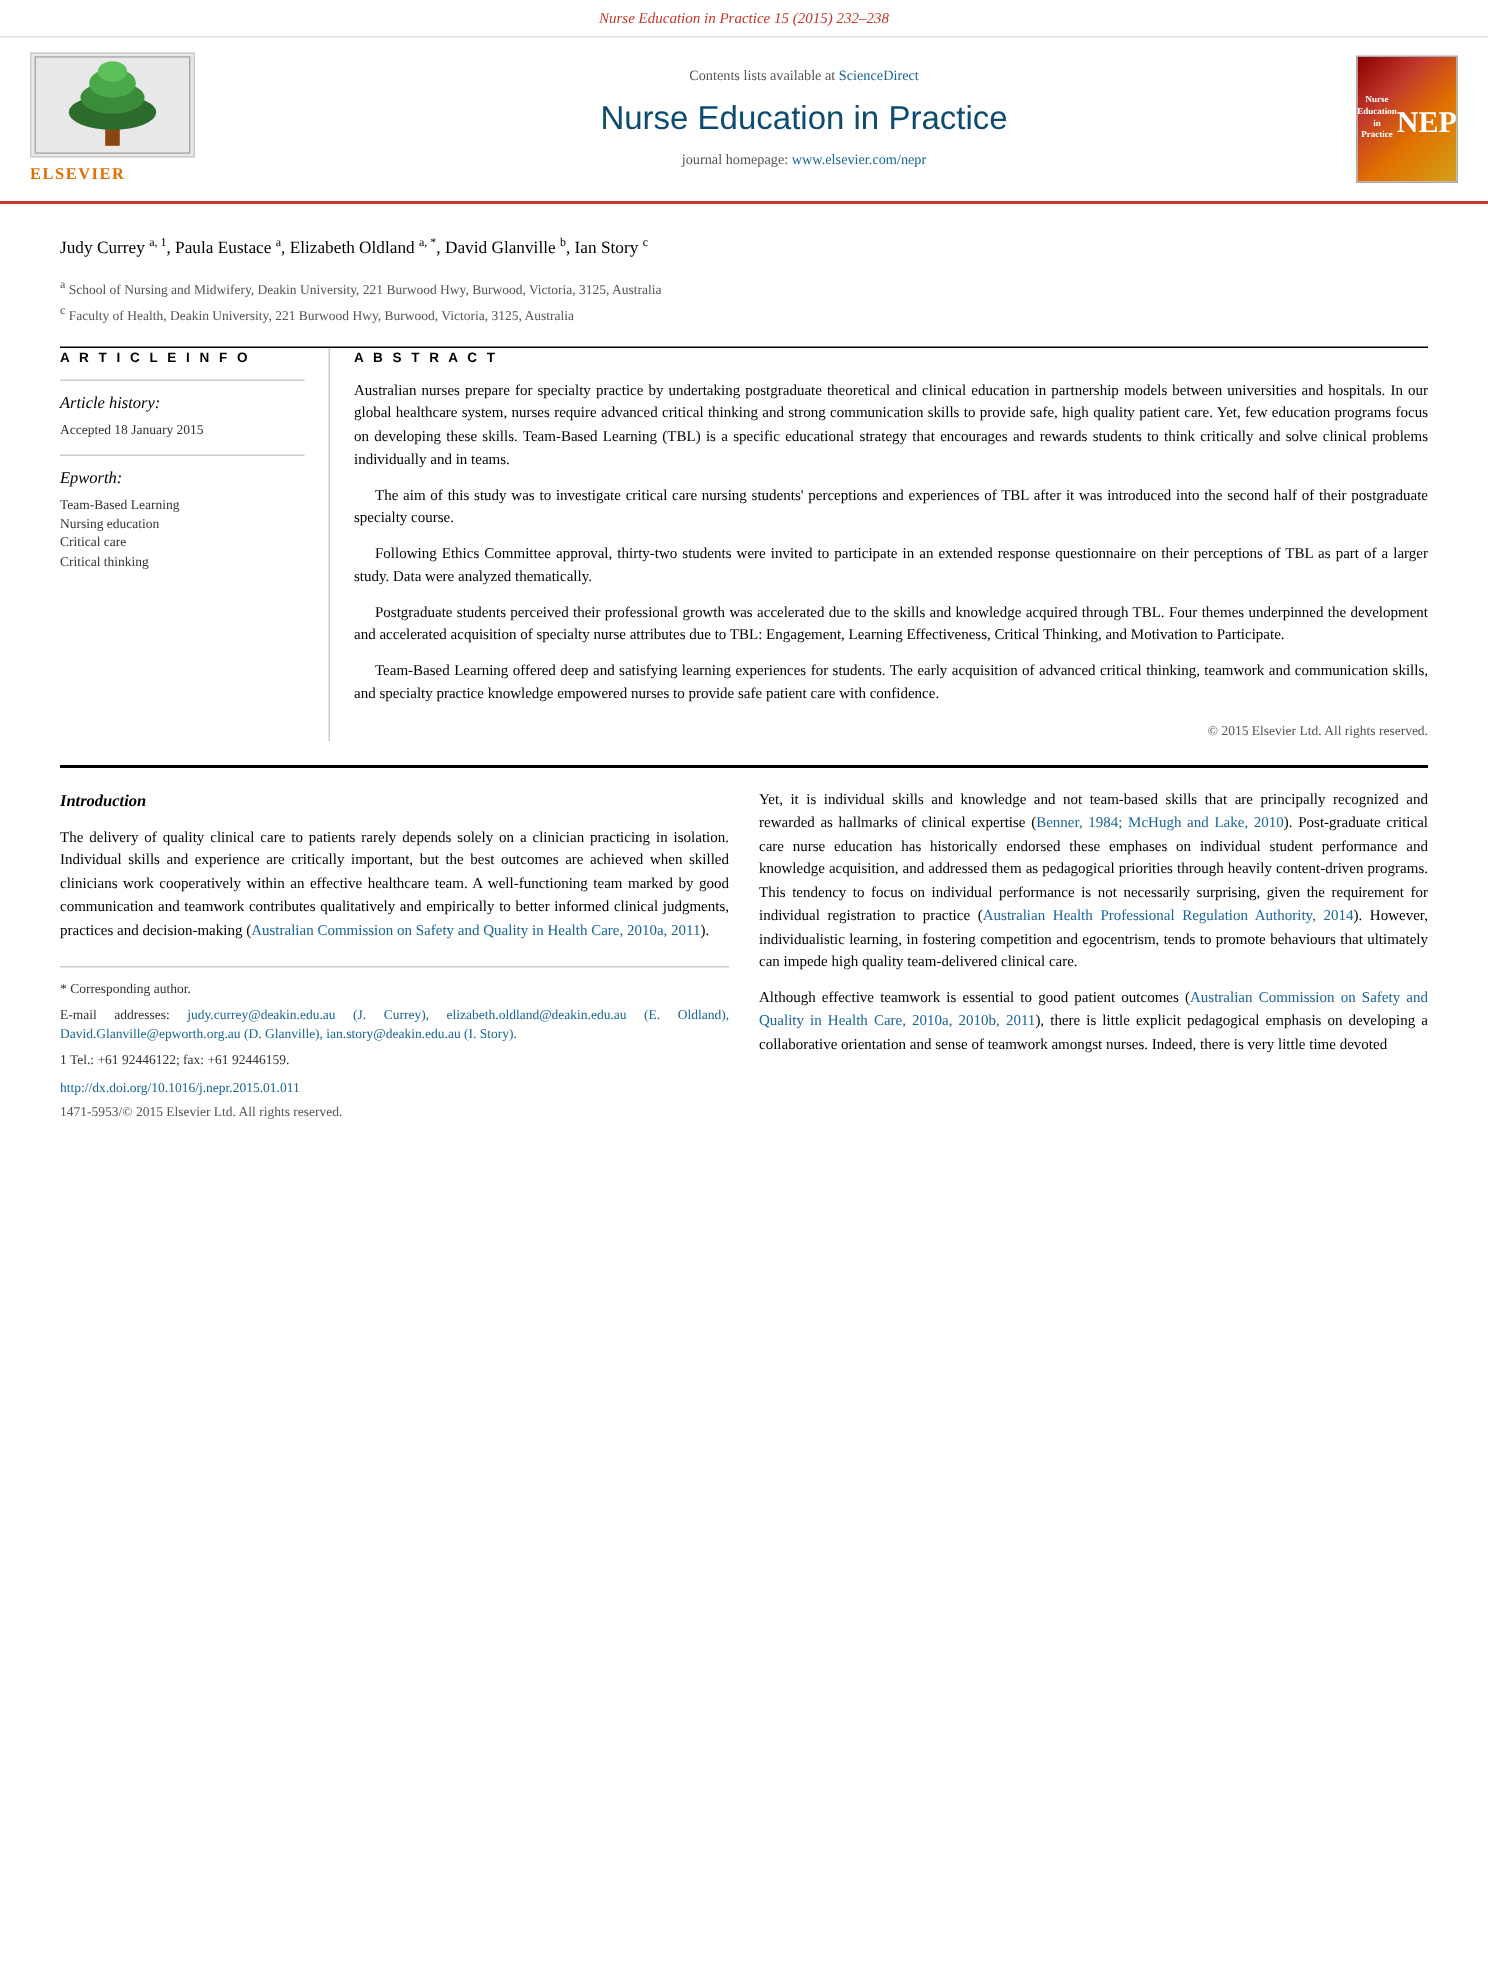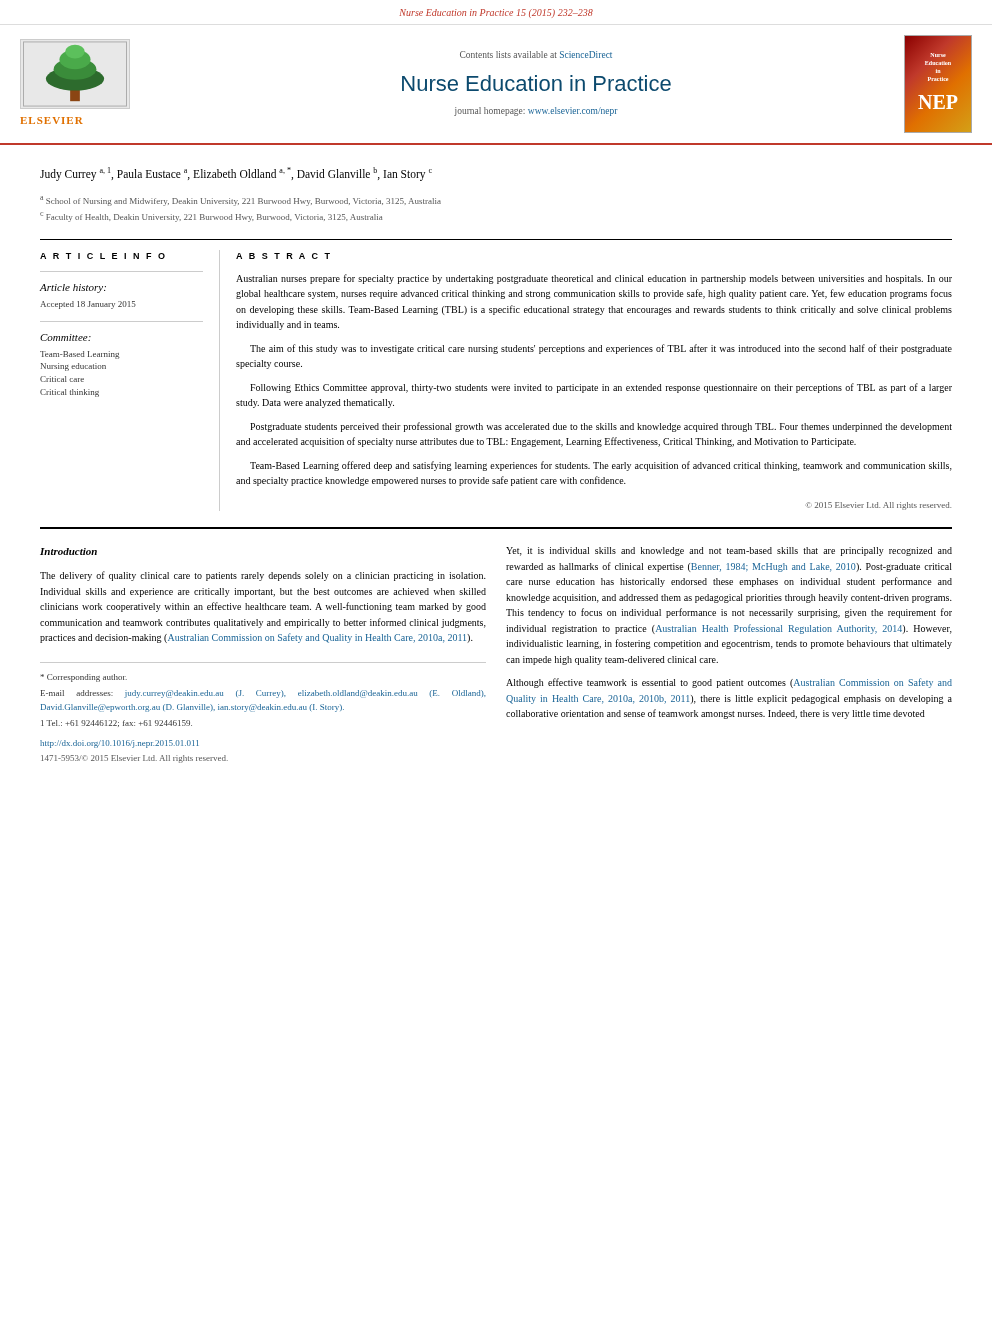--- a/index.html
+++ b/index.html
@@ -93,25 +93,25 @@
       text-decoration: none;
     }
     .journal-header-right {
       width: 80px;
       flex-shrink: 0;
       display: flex;
       justify-content: flex-end;
     }
     .journal-cover-thumb {
       width: 68px;
-      height: 98px;
+      height: 85px;
       background: linear-gradient(135deg, #8B0000 0%, #c0392b 30%, #e07000 60%, #d4a017 100%);
       border: 1px solid #aaa;
       display: flex;
-      flex-direction: column;
+      flex-direction: row;
       align-items: center;
       justify-content: center;
       padding: 4px;
     }
     .journal-cover-thumb .cover-text {
       font-size: 6px;
       color: #fff;
       text-align: center;
       line-height: 1.3;
       font-weight: bold;
@@ -186,21 +186,20 @@
     .affil-sup {
       font-size: 8px;
       vertical-align: super;
     }
 
     
     .two-col-wrapper {
       display: flex;
       gap: 0;
       border-top: 1px solid #000;
-      padding-top: 10px;
     }
 
     
     .article-info-col {
       width: 180px;
       flex-shrink: 0;
       padding-right: 16px;
       border-right: 1px solid #ccc;
     }
     .ai-section-title {
@@ -392,21 +391,21 @@
   </div>
 
   <div class="two-col-wrapper">
 
     <div class="article-info-col">
       <div class="ai-section-title">A R T I C L E   I N F O</div>
       <hr class="ai-divider">
       <div class="ai-subsection-title">Article history:</div>
       <div class="ai-text">Accepted 18 January 2015</div>
       <hr class="ai-divider">
-      <div class="ai-subsection-title">Committee:</div>
+      <div class="ai-subsection-title">Epworth:</div>
       <div>
         <span class="keyword-item">Team-Based Learning</span>
         <span class="keyword-item">Nursing education</span>
         <span class="keyword-item">Critical care</span>
         <span class="keyword-item">Critical thinking</span>
       </div>
     </div>
 
     <div class="abstract-col">
       <div class="abstract-section-title">A B S T R A C T</div>

